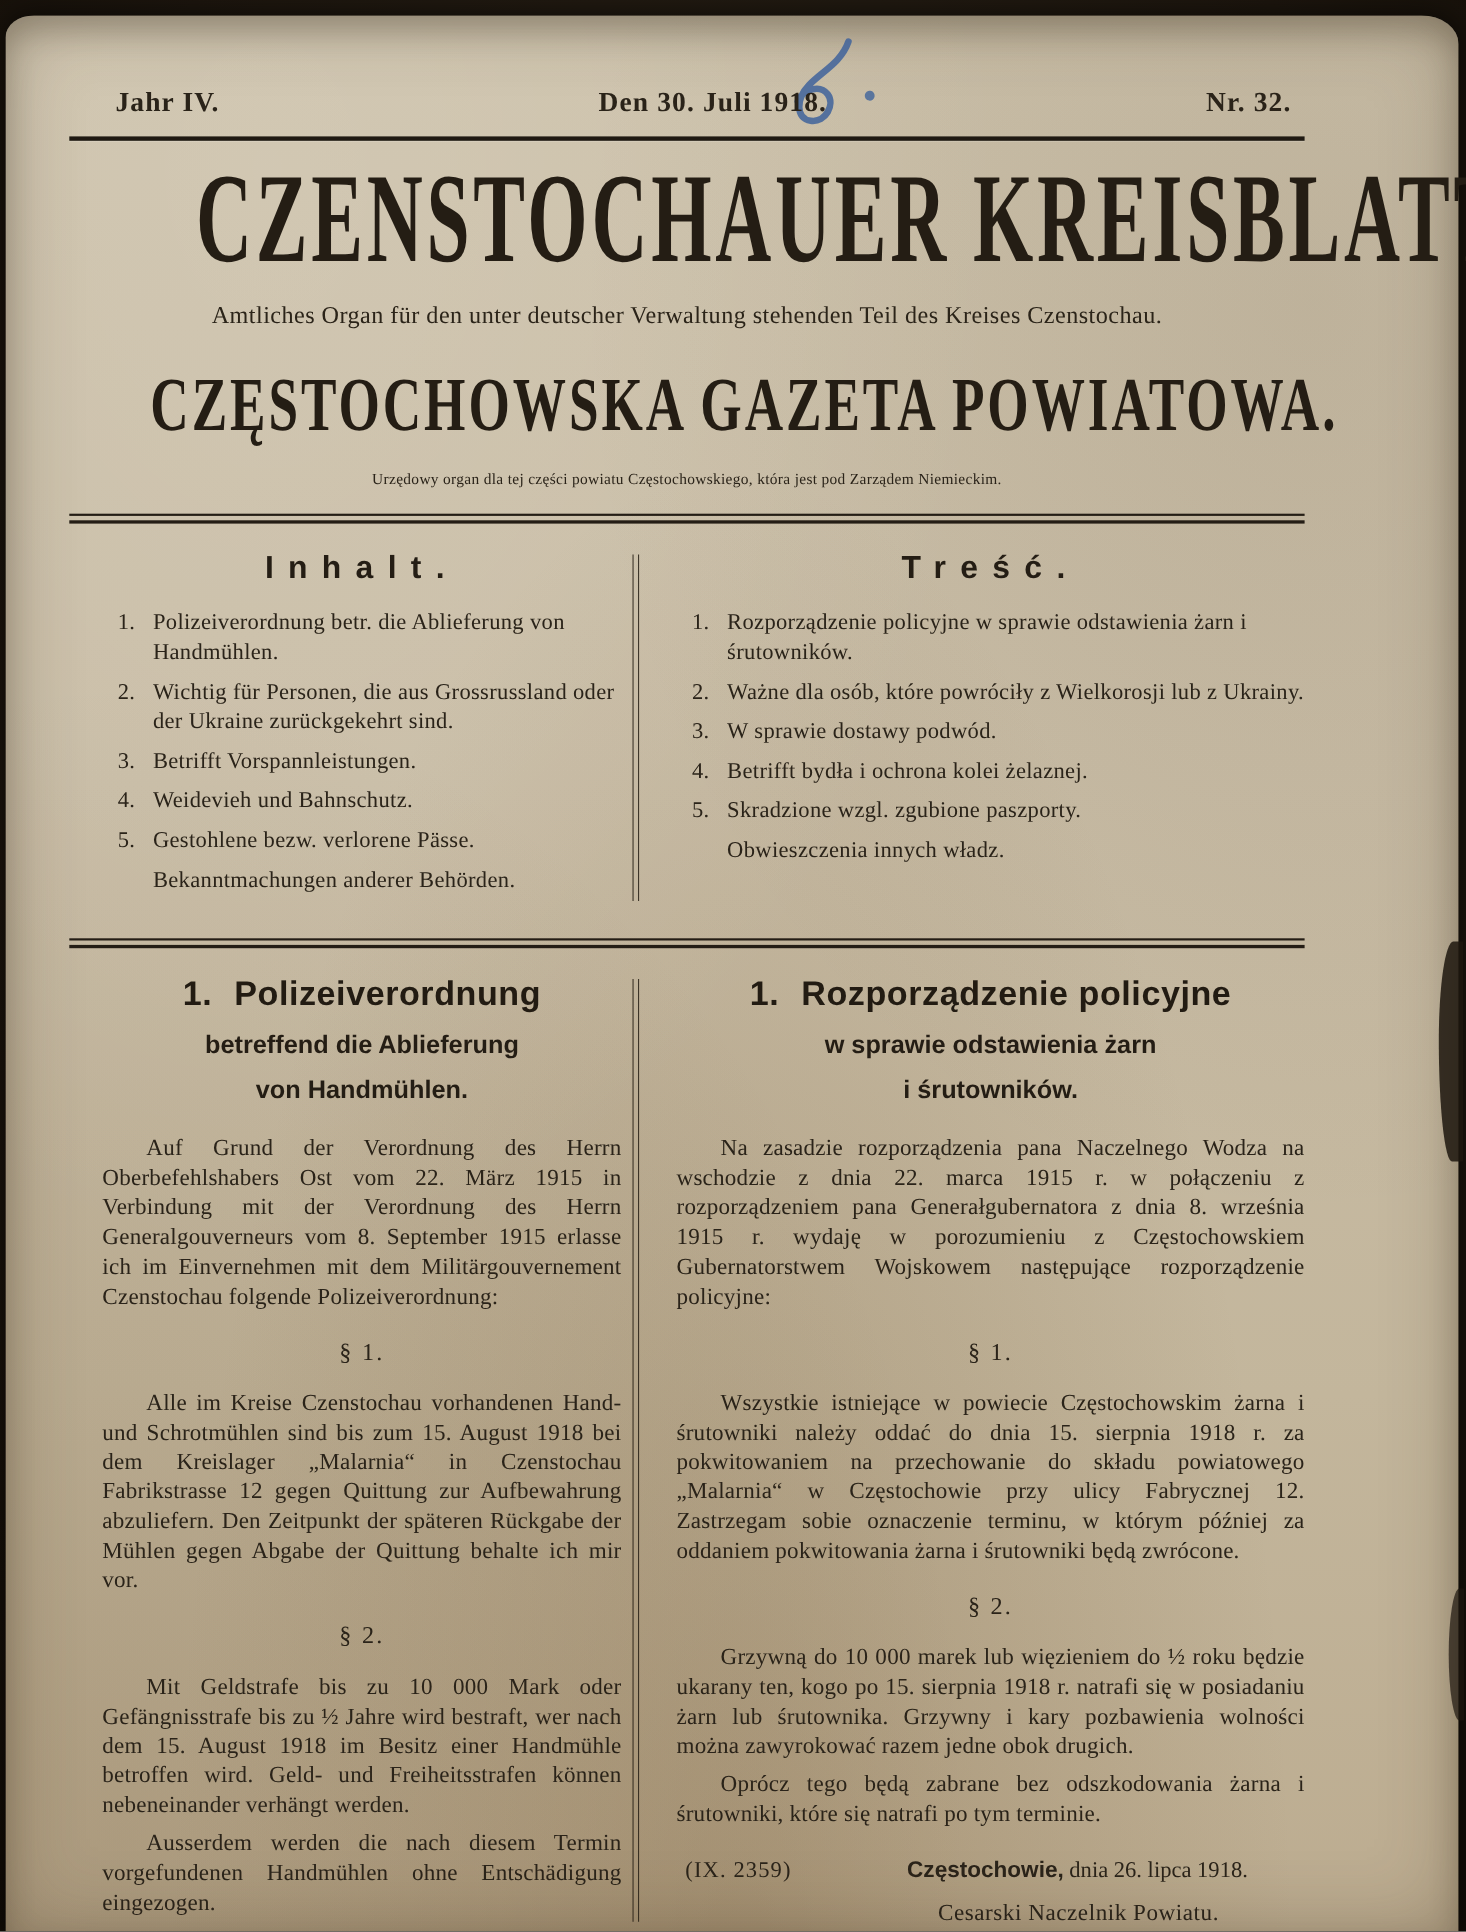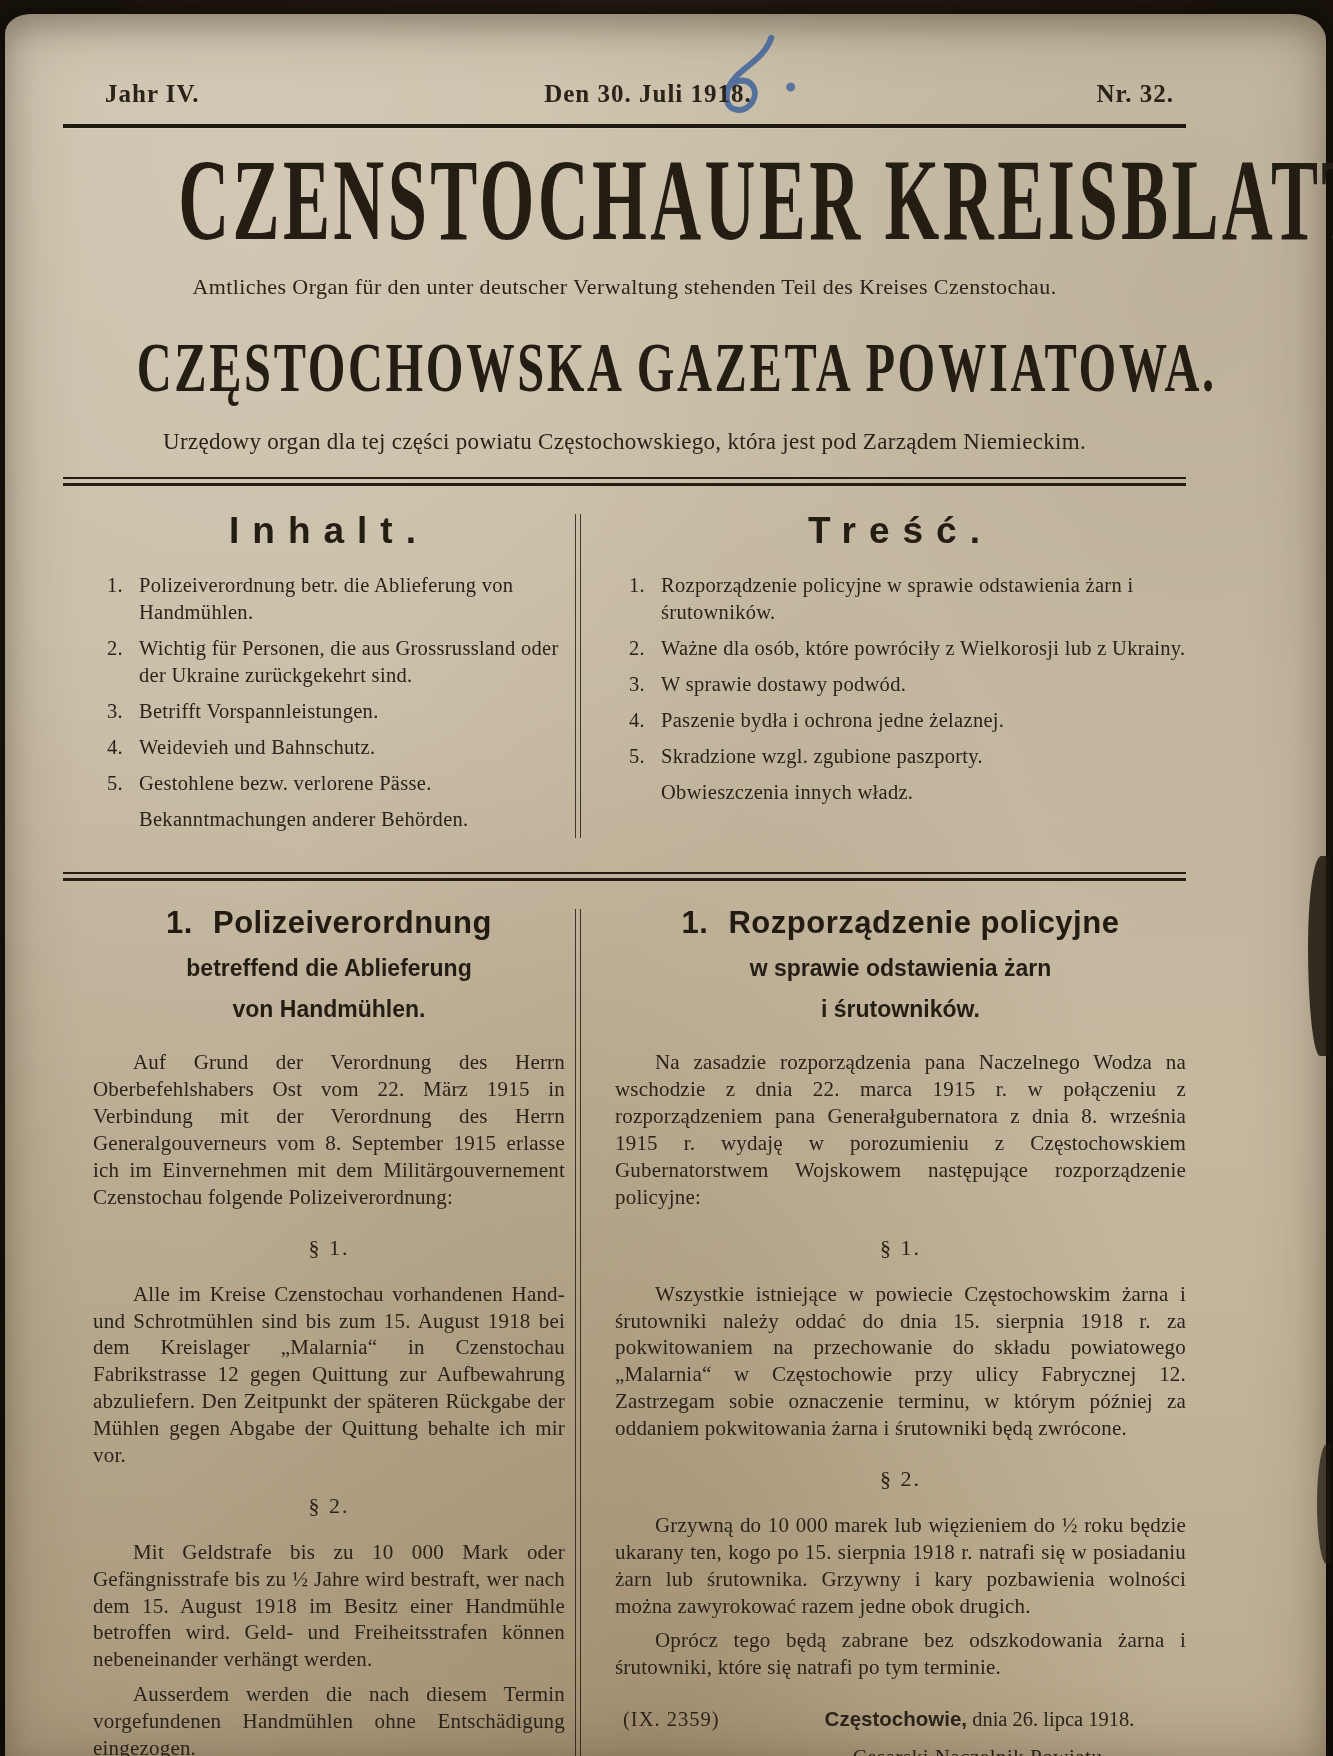--- a/index.html
+++ b/index.html
@@ -29,31 +29,31 @@
   .rule-double{margin-top:22px;height:4px;border-top:2px solid #241d15;border-bottom:3px solid #241d15;}
   .masthead-title{ text-align:center;margin-top:30px;line-height:1;}
   .condensed-xl{display:inline-block;font-family:"Liberation Serif",serif;font-weight:bold;
                 font-size:84px;letter-spacing:4px;transform:scale(0.84,1.38);transform-origin:center;
                 white-space:nowrap;color:#241d14;}
   .subtitle{ text-align:center;margin-top:32px;font-size:22px;letter-spacing:.4px;color:#2b2419;}
   .masthead-title2{text-align:center;margin-top:40px;line-height:1;}
   .condensed-lg{display:inline-block;font-family:"Liberation Serif",serif;font-weight:bold;
                 font-size:55px;letter-spacing:3px;transform:scale(0.88,1.26);transform-origin:center;
                 white-space:nowrap;color:#241d14;}
-  .subtitle2{text-align:center;margin-top:34px;font-size:23px;letter-spacing:.3px;}
+  .subtitle2{text-align:center;margin-top:34px;font-size:14px;letter-spacing:.3px;}
 
   
   .cols{display:flex;align-items:stretch;}
   .col-l{flex:0 0 472px;padding:0 10px 0 30px;}
   .col-r{flex:1;padding:0 0 0 34px;}
   .vdivider{flex:0 0 4px;border-left:1.5px solid rgba(38,30,20,.85);border-right:1.5px solid rgba(38,30,20,.85);
             margin:4px 0;}
   .toc-row{padding:24px 0 26px;}
   .toc-head{text-align:center;font-family:"Liberation Sans",sans-serif;font-weight:bold;
-            font-size:37px;letter-spacing:13px;margin-bottom:20px;color:#241d14;}
+            font-size:29px;letter-spacing:13px;margin-bottom:20px;color:#241d14;}
   .toc-item{display:flex;margin-bottom:9px;font-size:20.5px;line-height:1.32;letter-spacing:.3px;}
   .toc-num{flex:0 0 30px;text-align:right;margin-right:16px;}
   .toc-text{flex:1;}
 
   
   .articles-row{padding:24px 0 0;}
   .art-no-title{text-align:center;font-family:"Liberation Sans",sans-serif;font-weight:bold;
                 font-size:31px;letter-spacing:.5px;color:#221b12;}
   .art-no{margin-right:20px;}
   .art-sub{text-align:center;font-family:"Liberation Sans",sans-serif;font-weight:bold;
@@ -141,21 +141,21 @@
           <div class="toc-item">
             <span class="toc-num">2.</span>
             <span class="toc-text">Ważne dla osób, które powróciły z Wielkorosji lub z Ukrainy.</span>
           </div>
           <div class="toc-item">
             <span class="toc-num">3.</span>
             <span class="toc-text">W sprawie dostawy podwód.</span>
           </div>
           <div class="toc-item">
             <span class="toc-num">4.</span>
-            <span class="toc-text">Paszenie bydła i ochrona jedne żelaznej.</span>
+            <span class="toc-text">Betrifft bydła i ochrona kolei żelaznej.</span>
           </div>
           <div class="toc-item">
             <span class="toc-num">5.</span>
             <span class="toc-text">Skradzione wzgl. zgubione paszporty.</span>
           </div>
           <div class="toc-item">
             <span class="toc-num"></span>
             <span class="toc-text">Obwieszczenia innych władz.</span>
           </div>
         </div>

